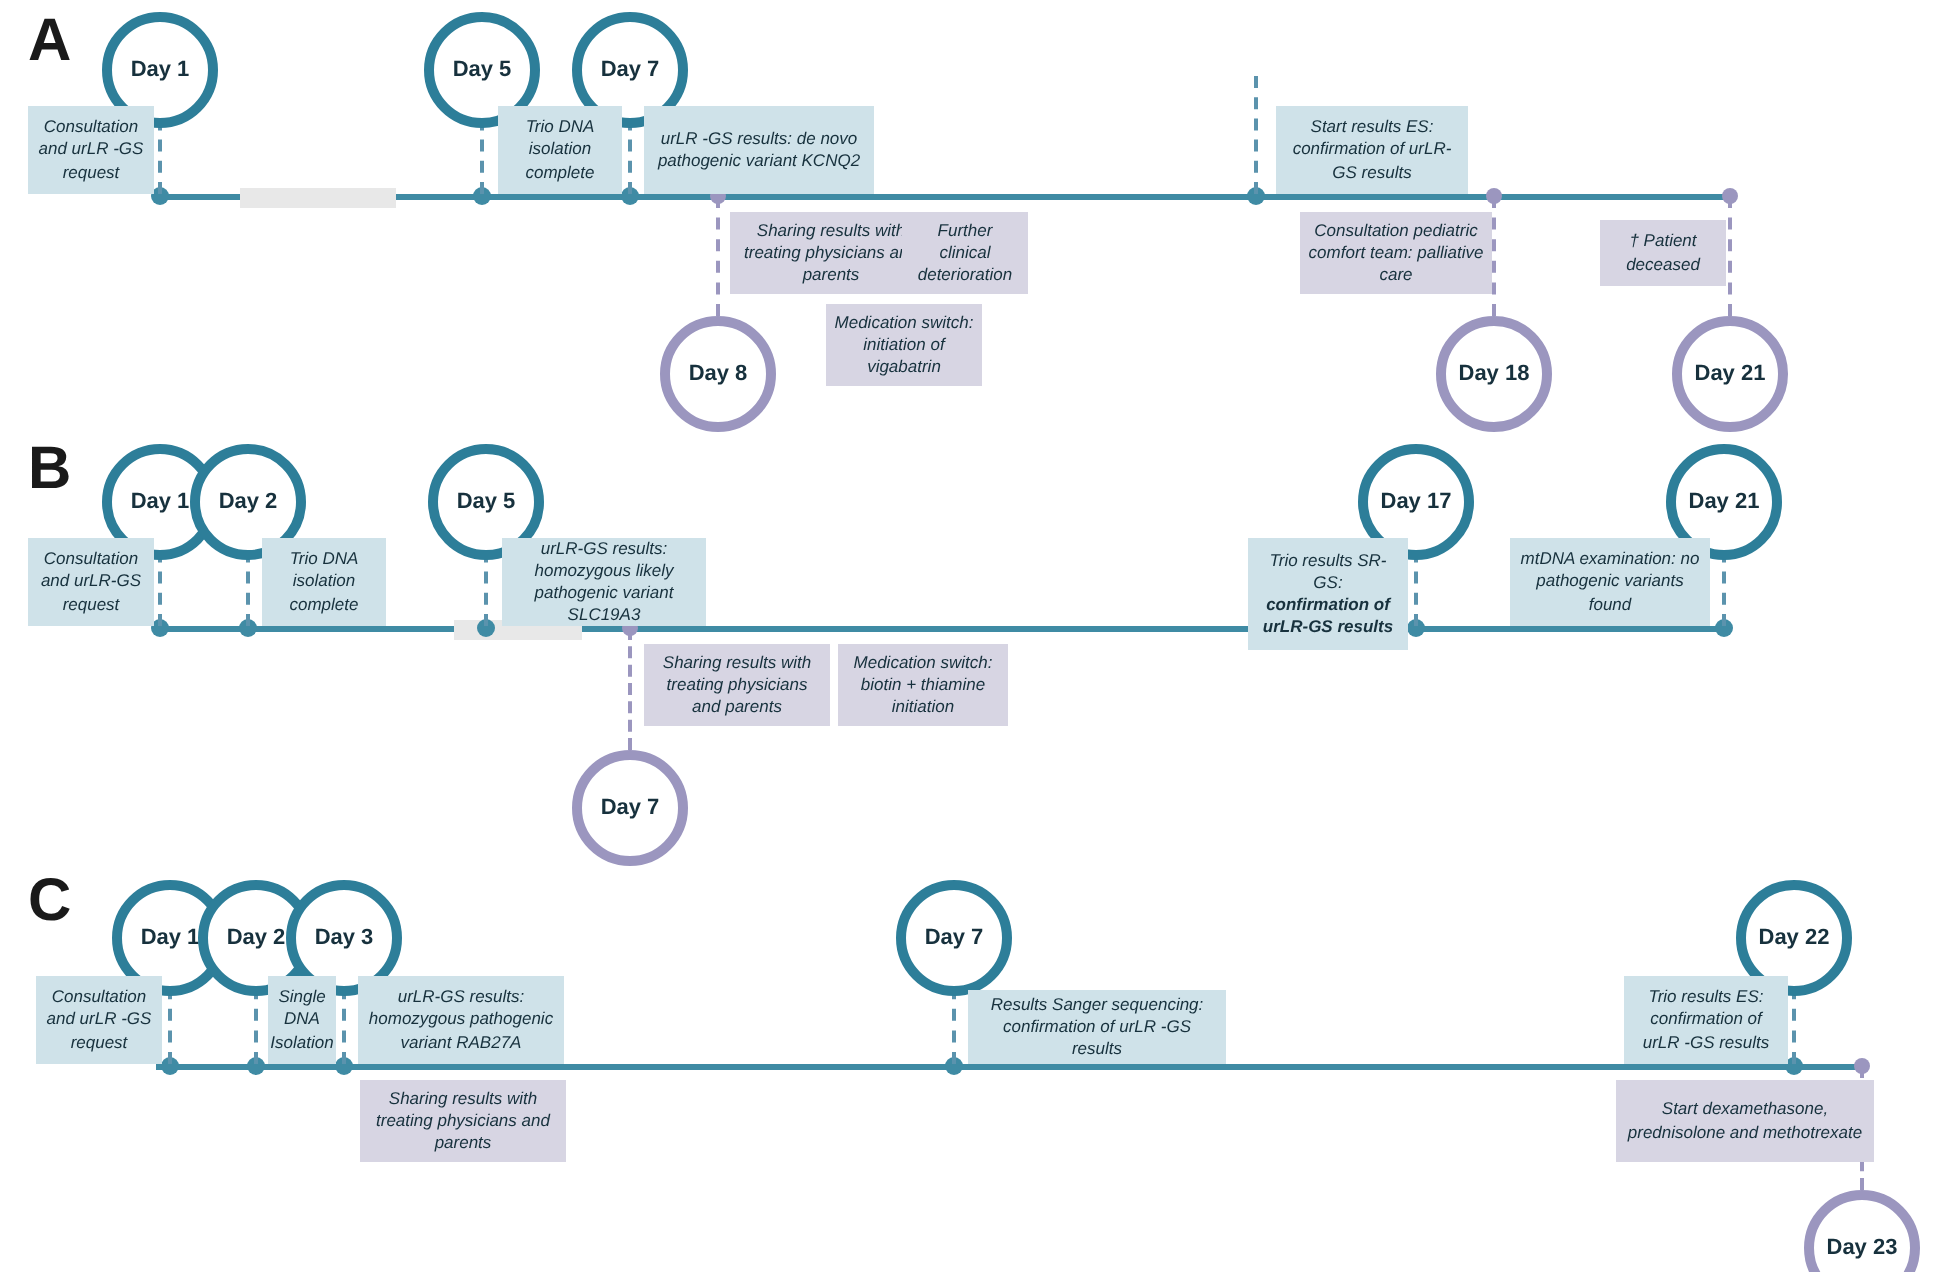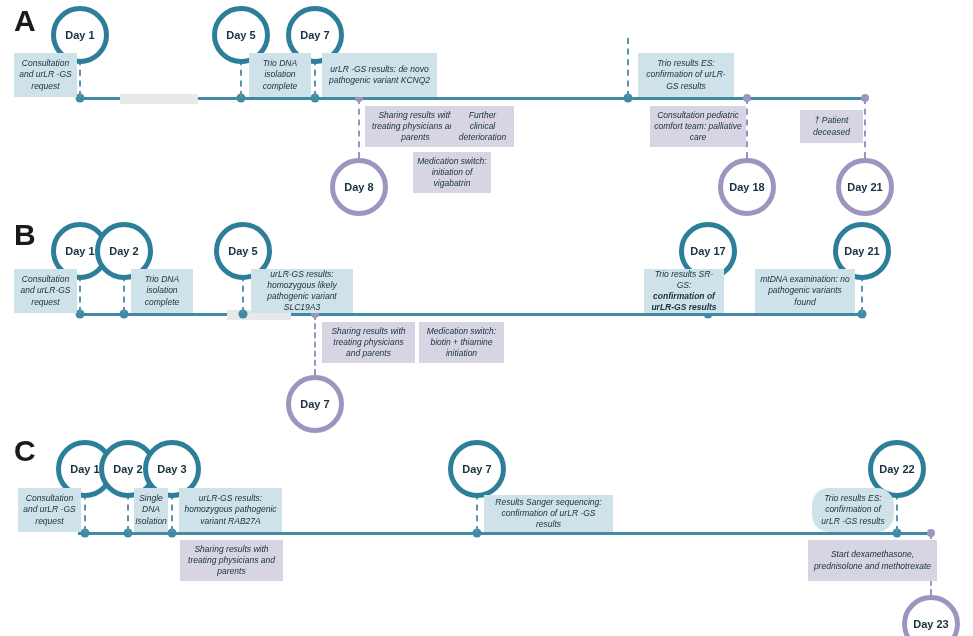--- a/index.html
+++ b/index.html
@@ -115,21 +115,21 @@
     <div class="daycircle lilac" style="left:747px;top:158px;">
         <span>Day 18</span>
       </div>
     <div class="daycircle lilac" style="left:865px;top:158px;">
         <span>Day 21</span>
       </div>
 
     <div class="box blue" style="left:14px;top:53px;width:63px;height:44px;">Consultation and urLR -GS request</div>
     <div class="box blue" style="left:249px;top:53px;width:62px;height:44px;">Trio DNA isolation complete</div>
     <div class="box blue" style="left:322px;top:53px;width:115px;height:44px;text-align:center;">urLR -GS results: de novo pathogenic variant KCNQ2</div>
-    <div class="box blue" style="left:638px;top:53px;width:96px;height:44px;">Trio results ES: confirmation of urLR-GS results</div>
+    <div class="box blue" style="left:638px;top:53px;width:96px;height:44px;">Start results ES: confirmation of urLR-GS results</div>
 
     <div class="box lilac" style="left:365px;top:106px;width:101px;height:41px;">Sharing results with treating physicians and parents</div>
     <div class="box lilac" style="left:451px;top:106px;width:63px;height:41px;">Further clinical deterioration</div>
     <div class="box lilac" style="left:413px;top:152px;width:78px;height:41px;">Medication switch: initiation of vigabatrin</div>
     <div class="box lilac" style="left:650px;top:106px;width:96px;height:41px;">Consultation pediatric comfort team: palliative care</div>
     <div class="box lilac" style="left:800px;top:110px;width:63px;height:33px;">† Patient deceased</div>
   </div>
 
   <div class="panel" style="top:212px;height:208px;">
     <div class="panel-letter" style="left:14px;top:8px;">B</div>
@@ -166,21 +166,21 @@
     <div class="daycircle" style="left:862px;top:10px;">
         <span>Day 21</span>
       </div>
     <div class="daycircle lilac" style="left:315px;top:163px;">
         <span>Day 7</span>
       </div>
 
     <div class="box blue" style="left:14px;top:57px;width:63px;height:44px;">Consultation and urLR-GS request</div>
     <div class="box blue" style="left:131px;top:57px;width:62px;height:44px;">Trio DNA isolation complete</div>
     <div class="box blue" style="left:251px;top:57px;width:102px;height:44px;">urLR-GS results: homozygous likely pathogenic variant SLC19A3</div>
-    <div class="box blue" style="left:644px;top:57px;width:80px;height:44px;">
+    <div class="box blue" style="left:624px;top:57px;width:80px;height:56px;">
       <span>Trio results SR-GS:<br><b>confirmation of<br>urLR-GS results</b></span>
     </div>
     <div class="box blue" style="left:755px;top:57px;width:100px;height:44px;">mtDNA examination: no pathogenic variants found</div>
 
     <div class="box lilac" style="left:322px;top:110px;width:93px;height:41px;">Sharing results with treating physicians and parents</div>
     <div class="box lilac" style="left:419px;top:110px;width:85px;height:41px;">Medication switch: biotin + thiamine initiation</div>
   </div>
 
   <div class="panel" style="top:422px;height:214px;">
     <div class="panel-letter" style="left:14px;top:14px;">C</div>
@@ -217,19 +217,19 @@
         <span>Day 22</span>
       </div>
     <div class="daycircle lilac" style="left:931px;top:173px;">
         <span>Day 23</span>
       </div>
 
     <div class="box blue" style="left:18px;top:66px;width:63px;height:44px;">Consultation and urLR -GS request</div>
     <div class="box blue" style="left:134px;top:66px;width:34px;height:44px;">Single DNA Isolation</div>
     <div class="box blue" style="left:179px;top:66px;width:103px;height:44px;">urLR-GS results: homozygous pathogenic variant RAB27A</div>
     <div class="box blue" style="left:484px;top:73px;width:129px;height:37px;">Results Sanger sequencing: confirmation of urLR -GS results</div>
-    <div class="box blue" style="left:812px;top:66px;width:82px;height:44px;border-radius:17px;">Trio results ES: confirmation of urLR -GS results</div>
+    <div class="box blue" style="left:812px;top:66px;width:82px;height:44px;">Trio results ES: confirmation of urLR -GS results</div>
 
     <div class="box lilac" style="left:180px;top:118px;width:103px;height:41px;">Sharing results with treating physicians and parents</div>
     <div class="box lilac" style="left:808px;top:118px;width:129px;height:41px;">Start dexamethasone, prednisolone and methotrexate</div>
   </div>
 
 </div>
 
 </body></html>

